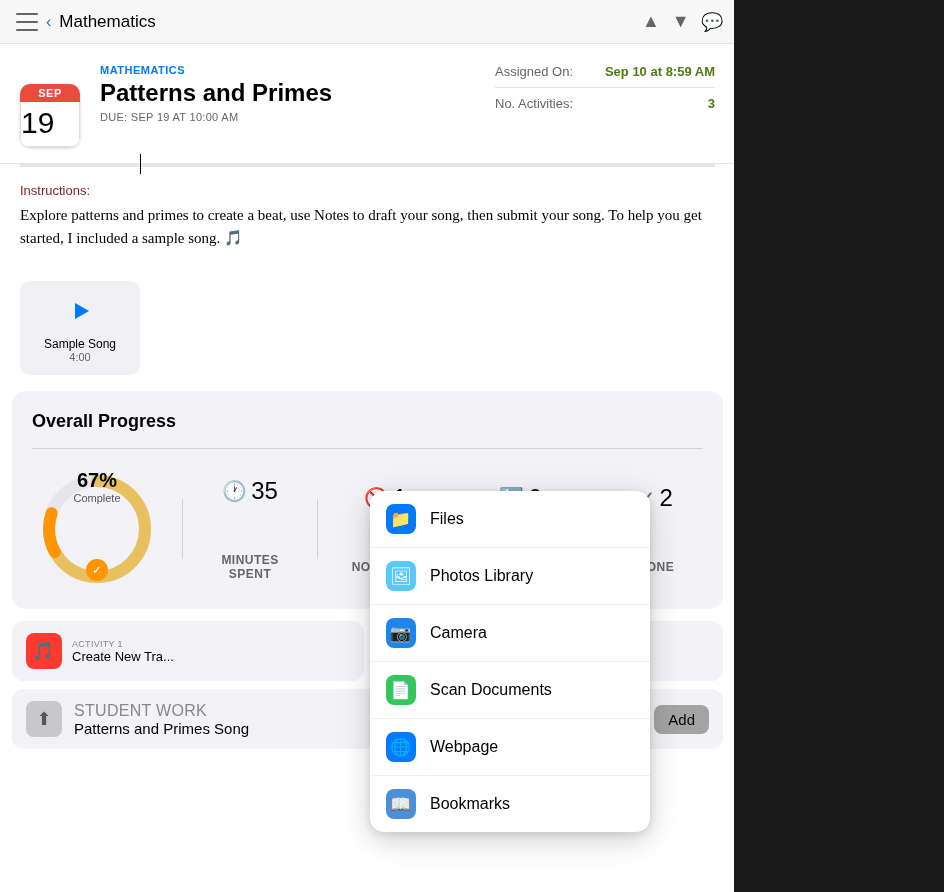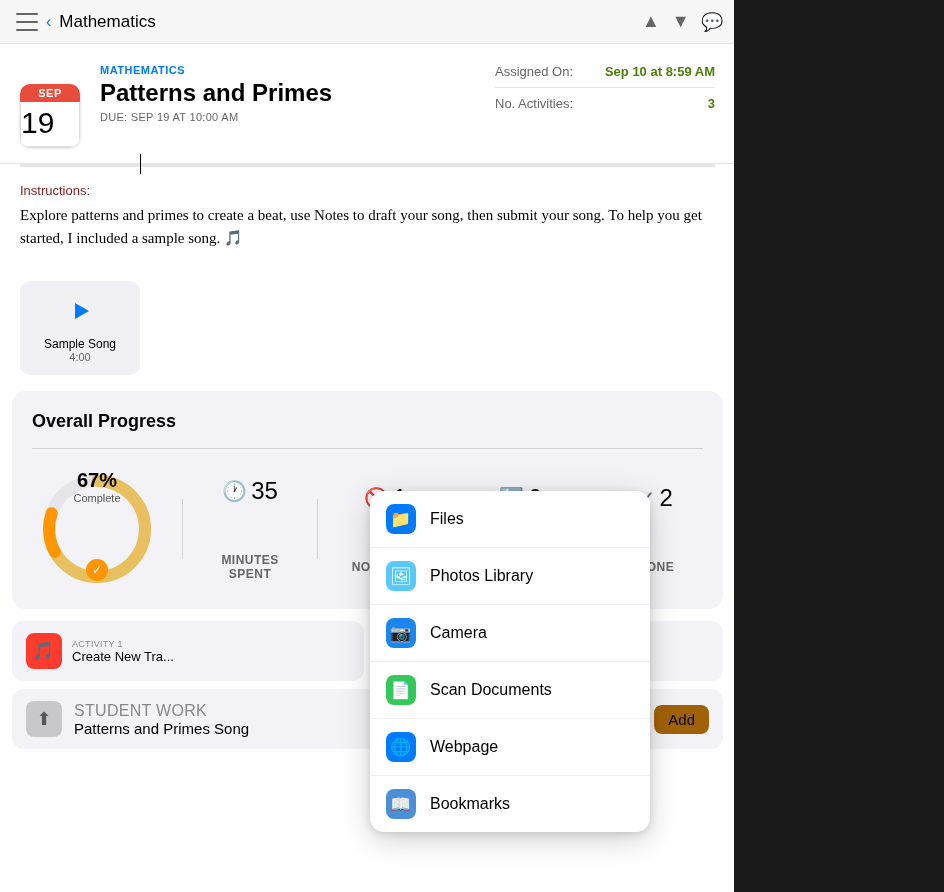--- a/index.html
+++ b/index.html
@@ -414,21 +414,21 @@
       color: #888;
       text-transform: uppercase;
       letter-spacing: 0.3px;
     }
     .work-title {
       font-size: 15px;
       font-weight: 500;
       color: #000;
     }
     .add-button {
-      background: #a16207;
+      background: #a3a3a3;
       border: none;
       border-radius: 8px;
       padding: 6px 14px;
       font-size: 15px;
       color: #000;
       cursor: pointer;
     }
 
     
     .dropdown-menu {

